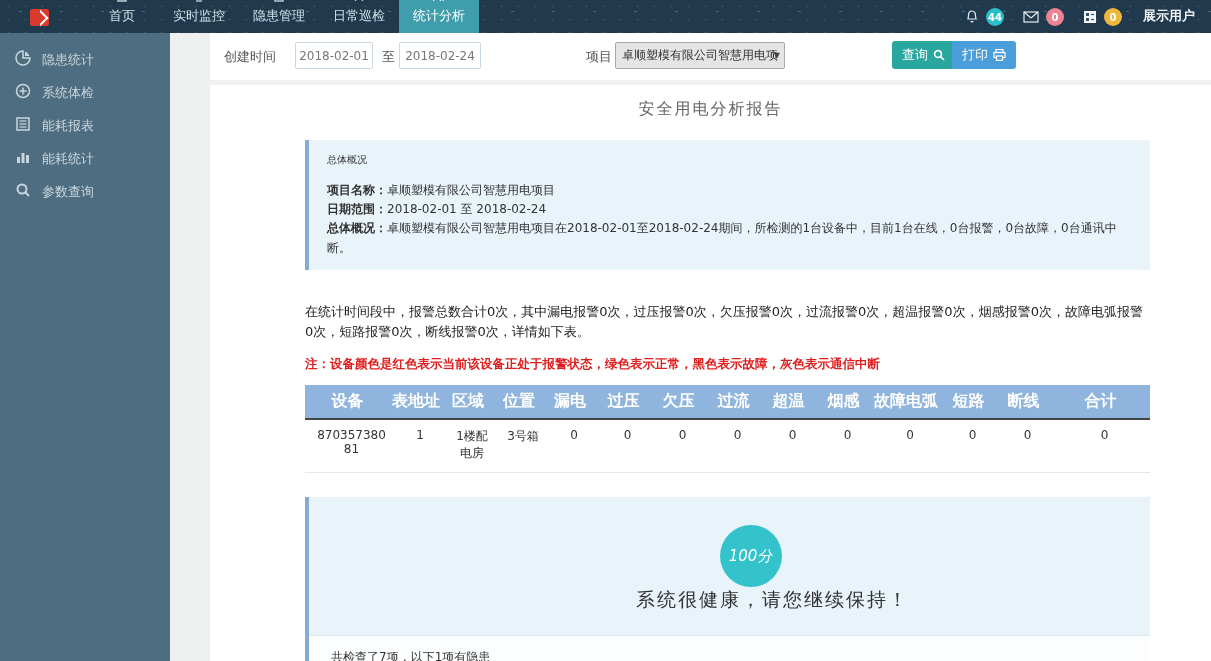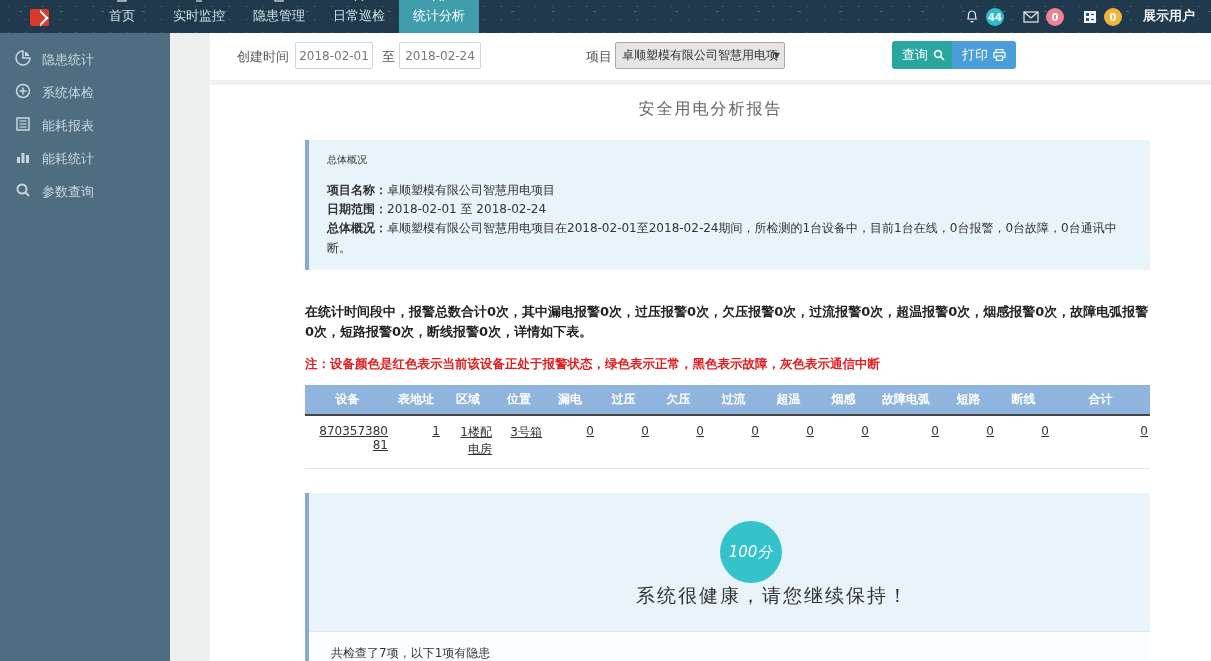--- a/index.html
+++ b/index.html
@@ -60,28 +60,28 @@
   .gray-band { height:5px; background:#eff1f2; }
 
   
   .report { padding-top:14px; }
   .report-title { text-align:center; font-size:16px; color:#666; letter-spacing:2px; }
   .section-card { width:845px; margin:20px 0 0 95px; background:#e9f3fa; border-left:4px solid #86abd3; }
   .overview { padding:13px 20px 12px 18px; }
   .section-title { font-size:10px; color:#333; margin-bottom:14px; }
   .ov-line { font-size:12px; color:#333; line-height:1.6; }
   .ov-line b { font-weight:bold; }
-  .stats-para { width:845px; margin:32px 0 14px 95px; font-size:13px; font-weight:bold; color:#222; line-height:1.55; }
+  .stats-para { width:845px; margin:32px 0 14px 95px; font-size:13px; font-weight:normal; color:#222; line-height:1.55; }
   .note { width:845px; margin:8px 0 0 95px; font-size:12.5px; font-weight:bold; color:#e02020; }
 
   table.alarm { width:845px; margin:12px 0 0 95px; border-collapse:collapse; table-layout:fixed; }
-  table.alarm th { background:#8fb4de; color:#fff; font-size:12px; font-weight:bold; padding:6px 2px;
+  table.alarm th { background:#8fb4de; color:#fff; font-size:16px; font-weight:bold; padding:6px 2px;
     border-bottom:2px solid #454545; text-align:center; }
   table.alarm td { font-size:12px; color:#333; padding:8px 2px 10px 10px; vertical-align:top;
-    border-bottom:1px solid #e7e7e7; word-break:break-all; text-align:right;text-decoration:underline; }
+    border-bottom:1px solid #e7e7e7; word-break:break-all; text-align:center; }
   td.dev { color:#4fae51; cursor:pointer; padding-left:4px; }
 
   .health { margin-top:24px; background:transparent; }
   .health-top { background:#e9f3fa; padding:14px 0 22px 18px; }
   .health-score-row { display:flex; align-items:center; margin:14px 0 0 24px;flex-direction:column; }
   .score-circle { width:62px; height:62px; border-radius:50%; background:#35c3cb; color:#fff;
     display:flex; align-items:center; justify-content:center; font-size:15px; font-style:italic; flex:0 0 auto; }
   .health-msg { font-size:19px; color:#333; margin-left:44px; letter-spacing:2px; }
   .health-check { background:#fbfdfe; border-top:1px solid #dfe7ec; padding:13px 0 13px 22px;
     font-size:12px; color:#333; }
@@ -222,21 +222,21 @@
       </span>
       <span>参数查询</span>
     </div>
   </div>
 
   <div class="gutter"></div>
 
   <div class="main">
 
     <div class="filter-row2">
-      <span class="flabel" style="left:27px">创建时间</span>
+      <span class="flabel" style="left:14px">创建时间</span>
       <input class="txt-input" style="left: 85px; width: 78px;" value="2018-02-01">
       <span class="flabel" style="left:172px">至</span>
       <input class="txt-input" style="left: 189px; width: 82px;" value="2018-02-24">
       <span class="flabel" style="left:376px">项目</span>
       <div class="select-box">
         <span>卓顺塑模有限公司智慧用电项</span>
         <span class="arrow">▼</span>
       </div>
       <button class="btn query">
         <span>查询</span>

